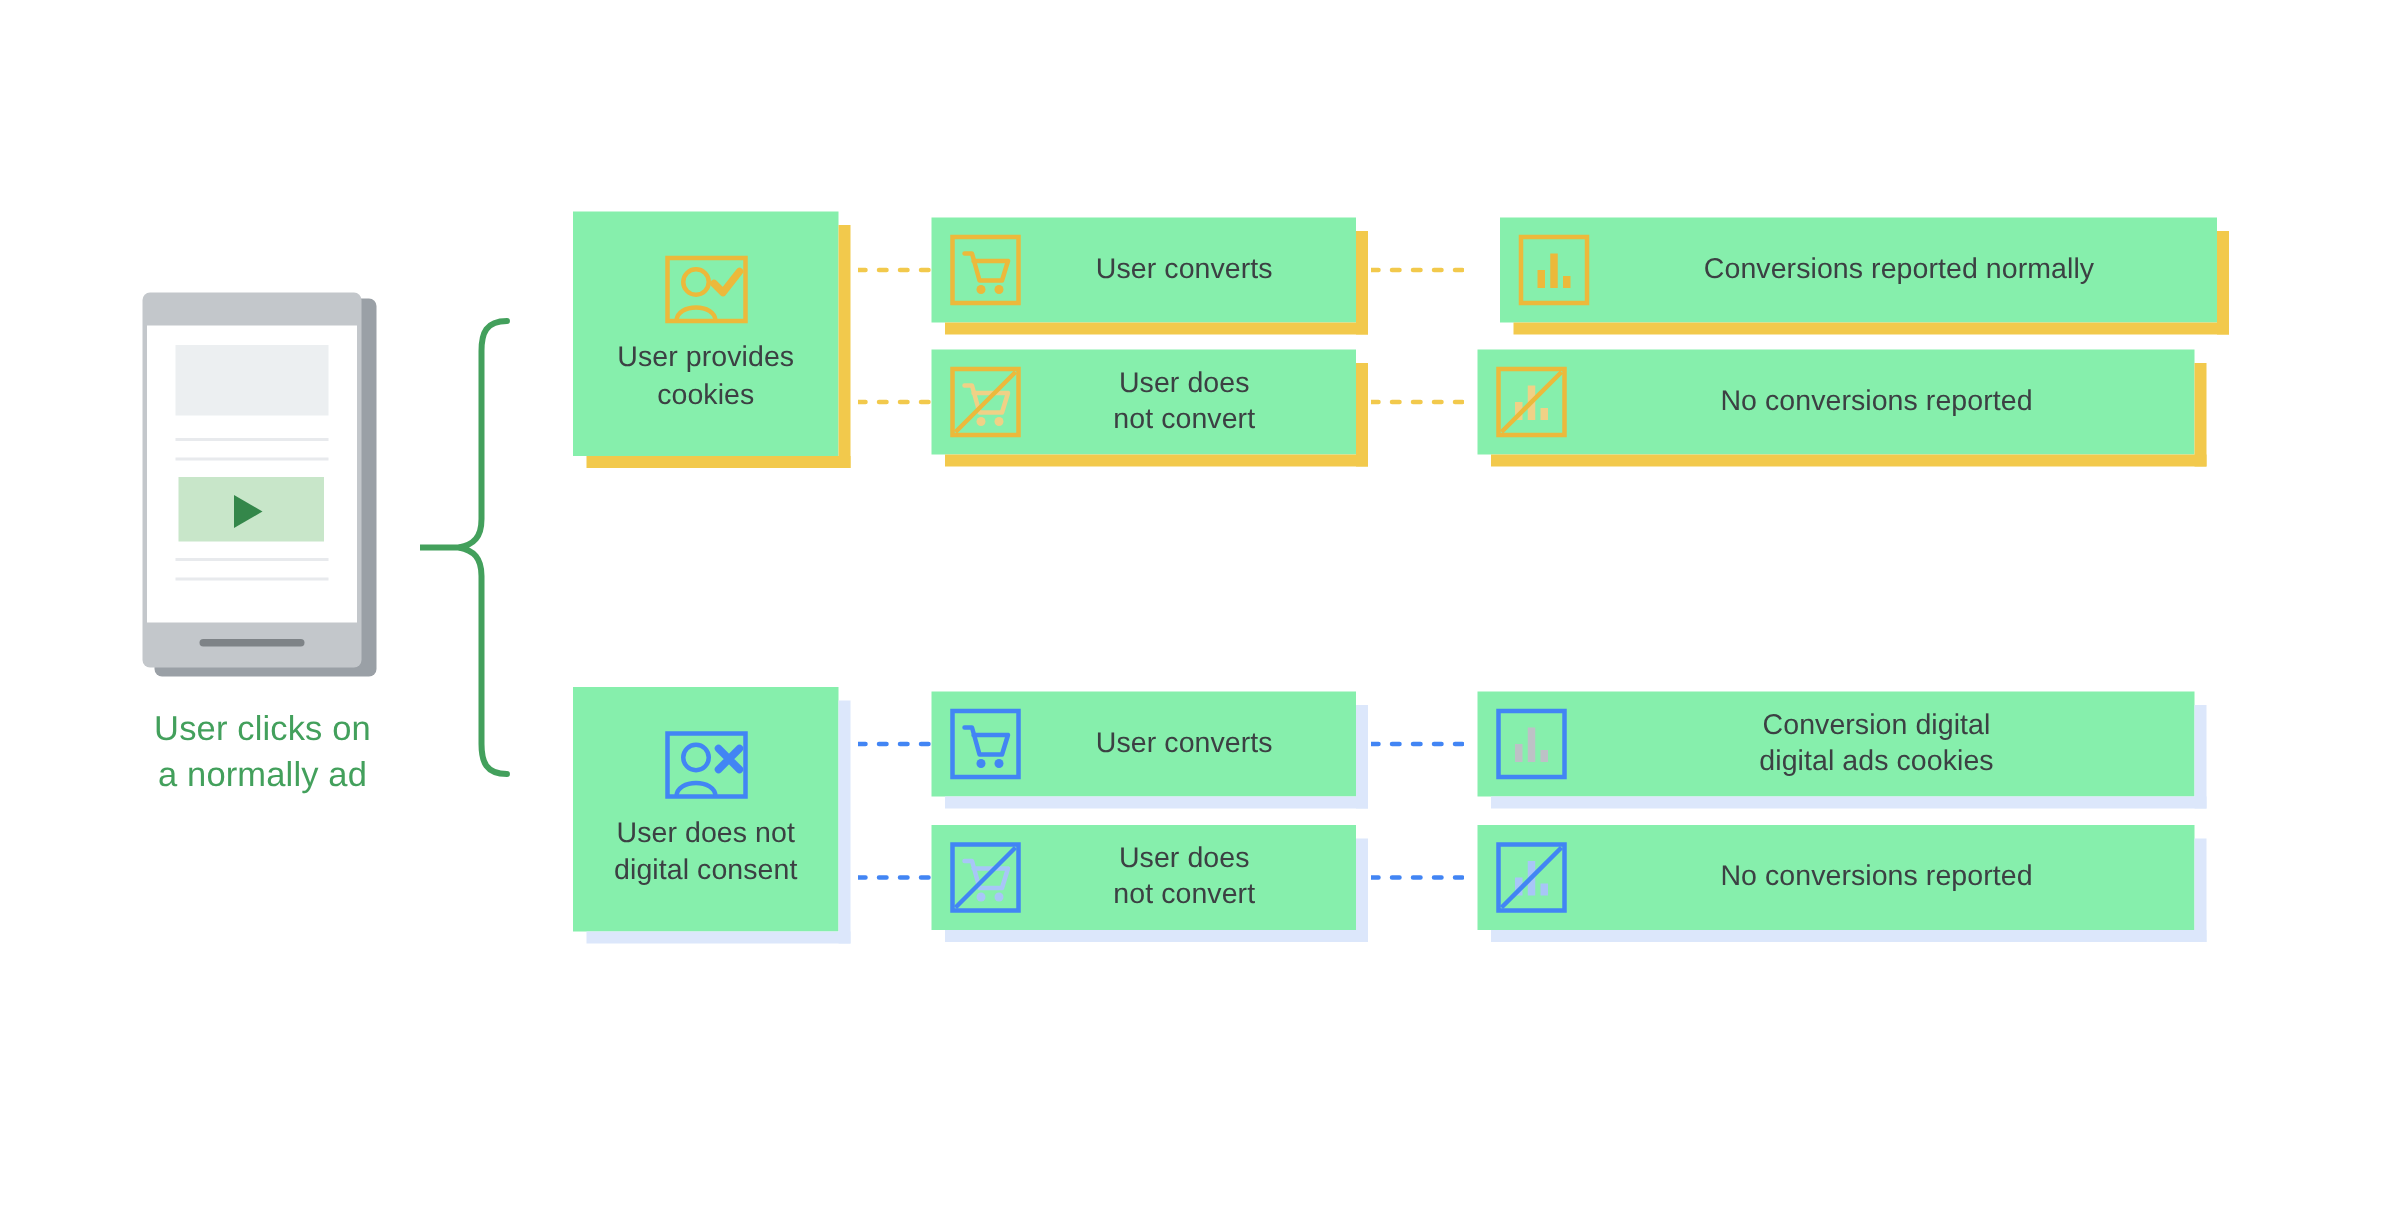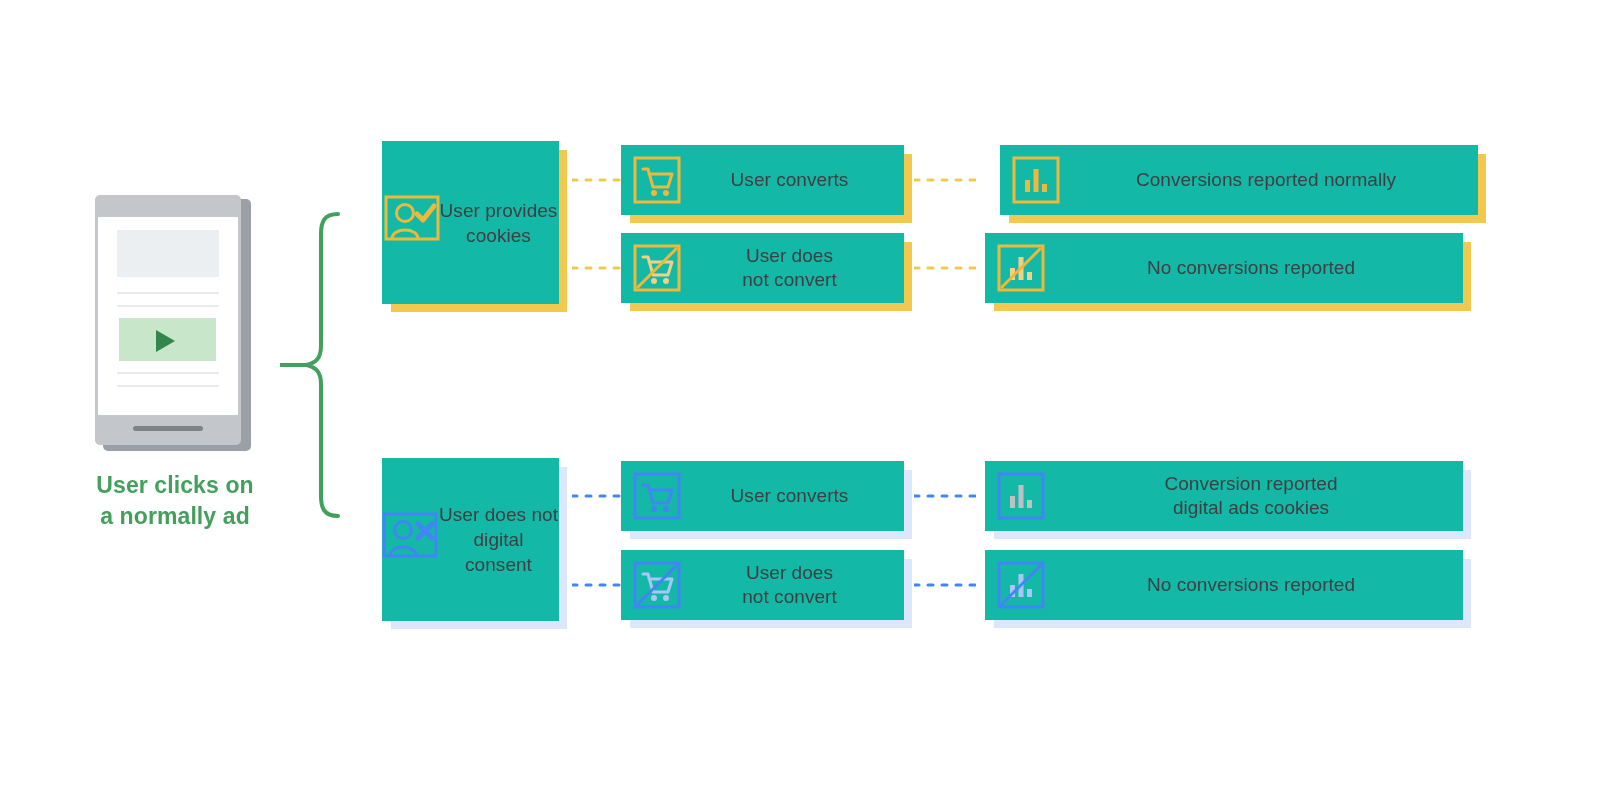--- a/index.html
+++ b/index.html
@@ -85,55 +85,55 @@
     background: #7e8387;
     border-radius: 3px;
   }
   #phone-caption {
     position: absolute;
     left: 50px; top: 470px;
     width: 250px;
     text-align: center;
     font-size: 23px;
     line-height: 31px;
-    font-weight: 700;
+    font-weight: 400;
     color: #43a05c;
     letter-spacing: 0.1px;
   }
 
   
   #brace {
     position: absolute;
     left: 280px; top: 210px;
     width: 70px; height: 310px;
   }
 
   
   .card {
     position: absolute;
-    background: #14b8a6;
+    background: #86efac;
     box-sizing: border-box;
   }
   .card .shadow-r {
     position: absolute;
     top: 9px; right: -8px;
     width: 8px; bottom: -8px;
   }
   .card .shadow-b {
     position: absolute;
     left: 9px; bottom: -8px;
     right: -8px; height: 8px;
   }
 
   
   .card-consent {
     width: 177px;
     height: 163px;
     display: flex;
-    flex-direction: row;
+    flex-direction: column;
     align-items: center;
     justify-content: center;
   }
   .card-consent .cc-icon { margin-bottom: 10px; }
   .card-consent .cc-label {
     font-size: 19px;
     line-height: 25px;
     text-align: center;
     color: #3c4043;
     letter-spacing: 0.05px;
@@ -360,21 +360,21 @@
     <div class="shadow-b" style="background:#dce7fb;"></div>
     <span class="cs-icon">
       <svg class="icon-box" width="48" height="48" viewBox="0 0 48 48">
         <rect x="2" y="2" width="44" height="44" fill="none" stroke="#4285f4" stroke-width="3"></rect>
         <rect x="13" y="24" width="5" height="12" fill="#bdc1c6"></rect>
         <rect x="21.5" y="13" width="5" height="23" fill="#bdc1c6"></rect>
         <rect x="30" y="28" width="5" height="8" fill="#bdc1c6"></rect>
       </svg>
     </span>
     <div class="cs-label">
-      <div>Conversion reported</div>
+      <div>Conversion digital</div>
       <div>digital ads cookies</div>
     </div>
   </div>
 
   <div class="card card-step" style="left:985px; top:550px; width:478px;">
     <div class="shadow-r" style="background:#dce7fb;"></div>
     <div class="shadow-b" style="background:#dce7fb;"></div>
     <span class="cs-icon">
       <svg class="icon-box" width="48" height="48" viewBox="0 0 48 48">
         <rect x="2" y="2" width="44" height="44" fill="none" stroke="#4285f4" stroke-width="3"></rect>

